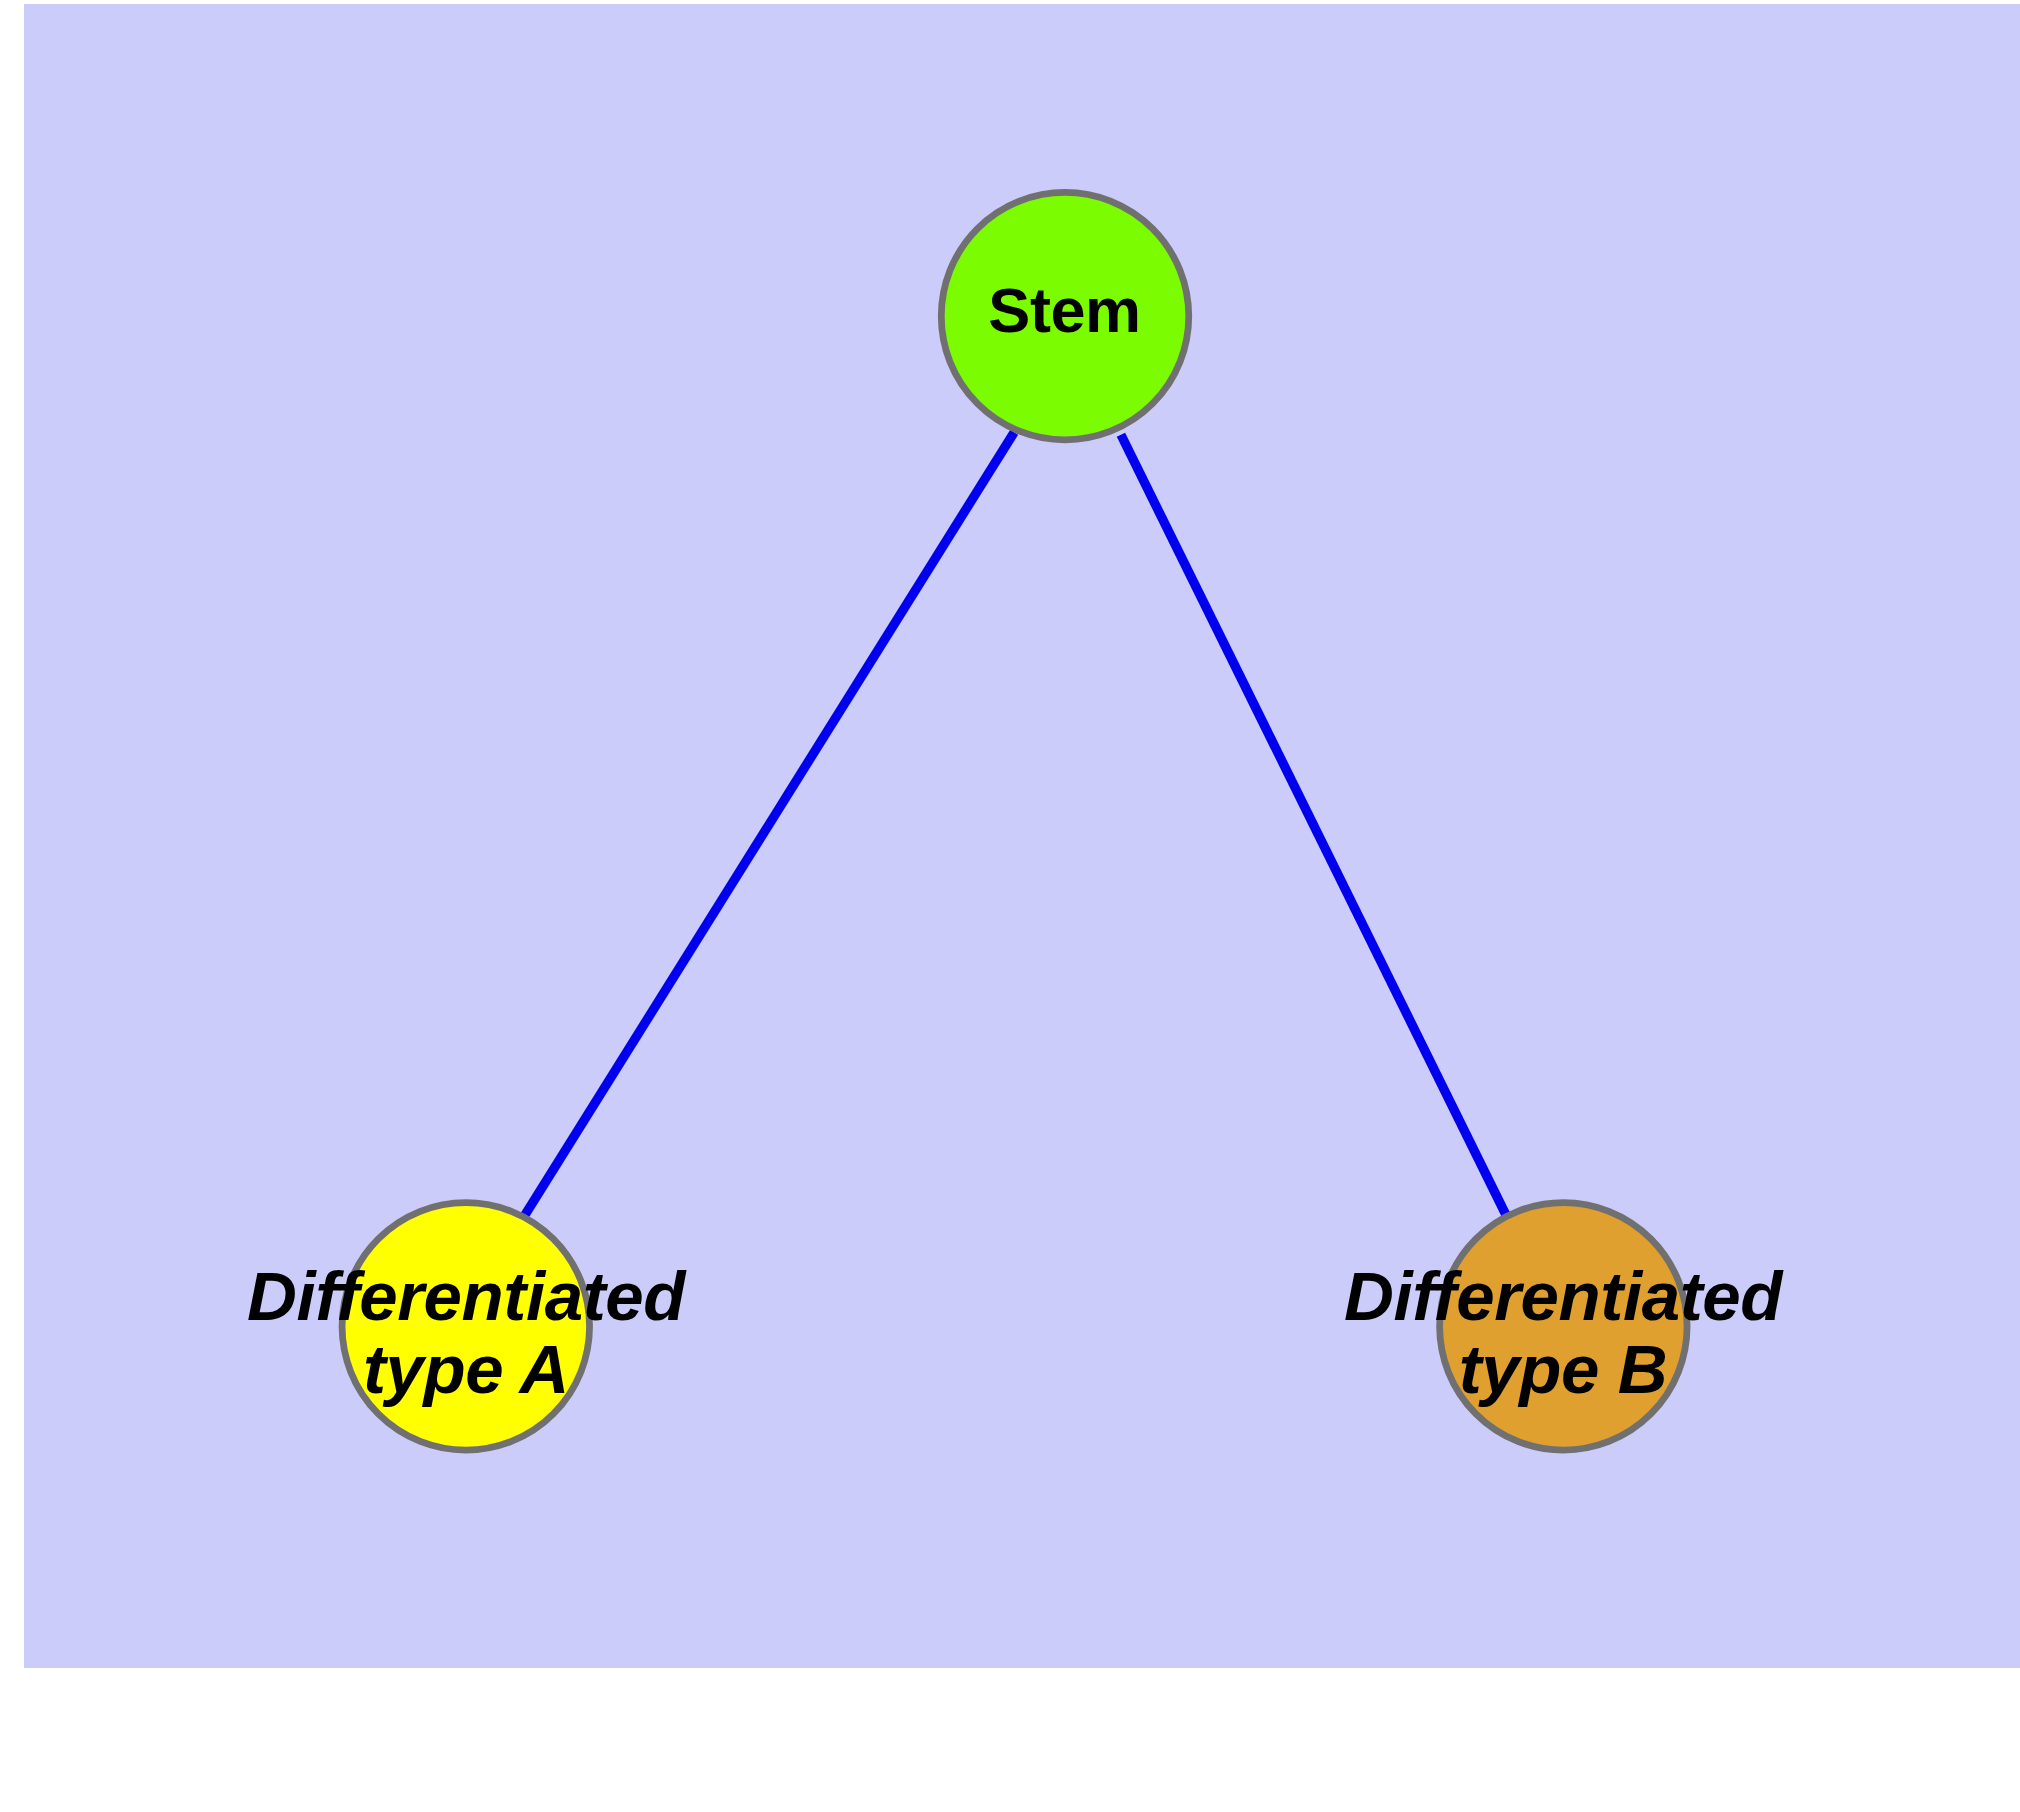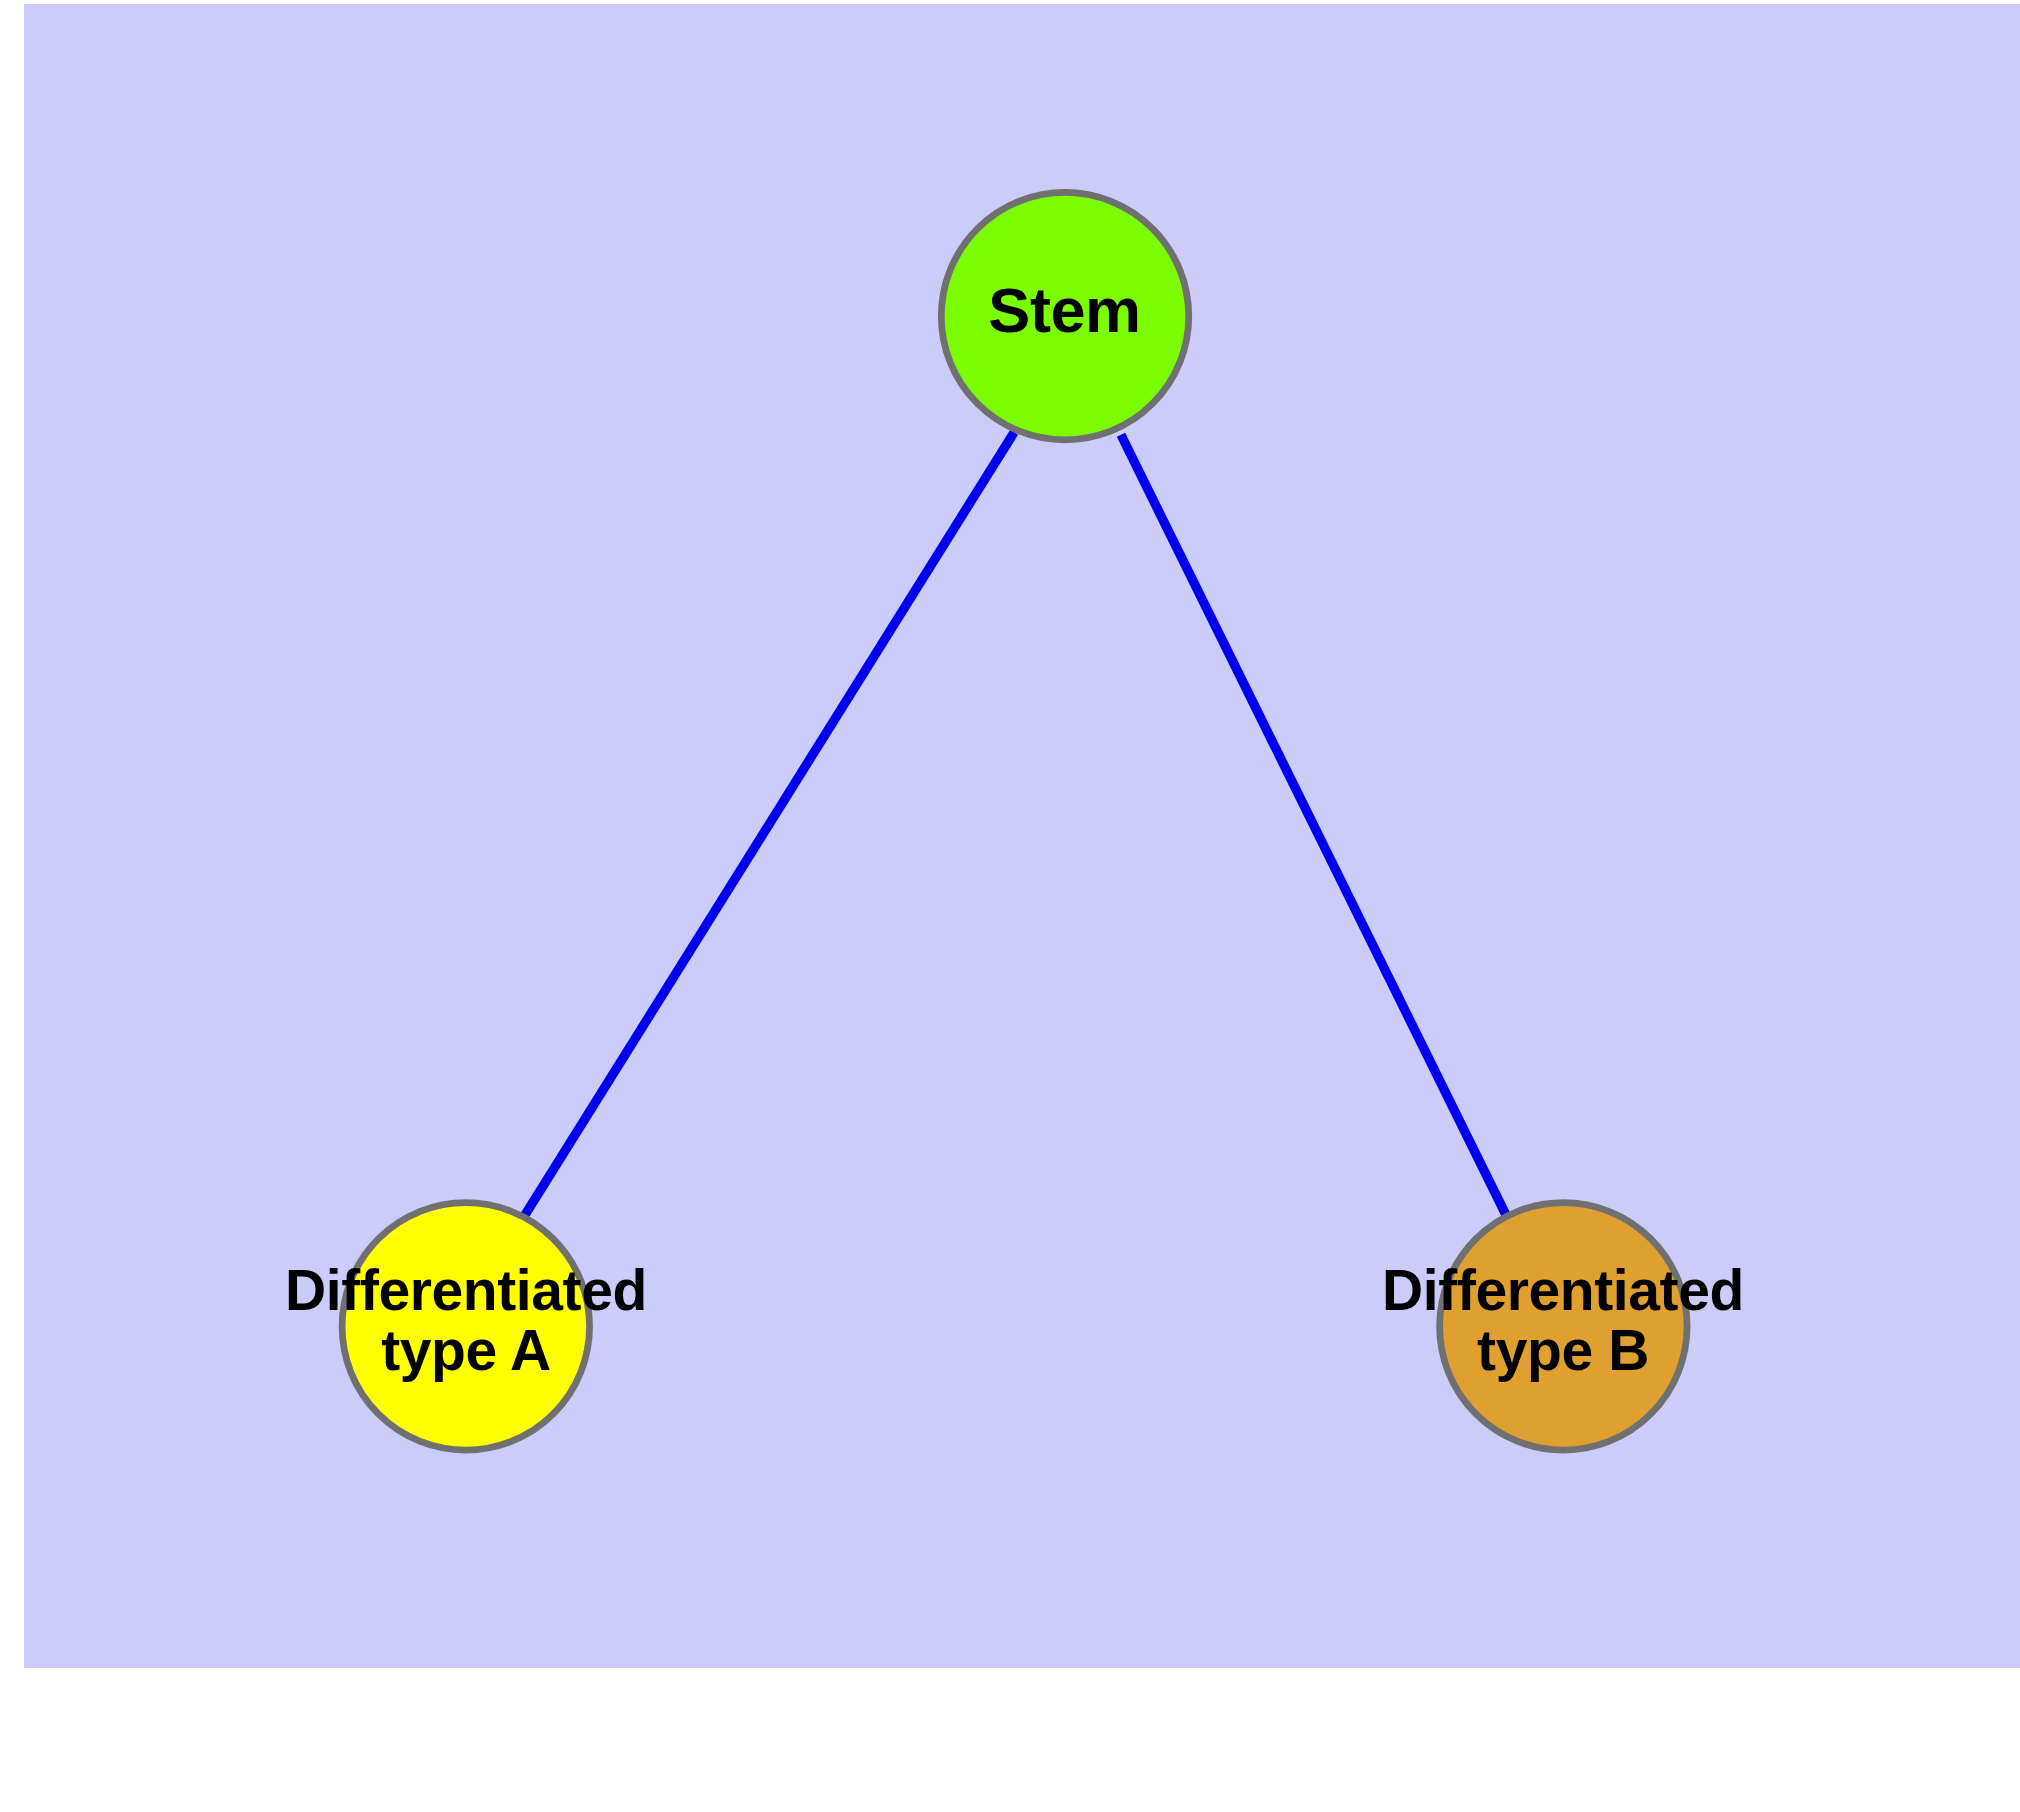--- a/index.html
+++ b/index.html
@@ -40,21 +40,22 @@
     text-align: center;
     white-space: pre;
     line-height: 1.06;
     pointer-events: none;
     letter-spacing: -0.4px;
   }
   .node-label.stem {
     font-size: 63px;
   }
   .node-label.leaf {
-    font-size: 57px;
+    font-size: 69px;
+    font-style: italic;
   }
   #label-stem {
     left: 871px;
     top: 277px;
     width: 339px;
   }
   #label-type-a {
     left: 103px;
     top: 1260px;
     width: 678px;

